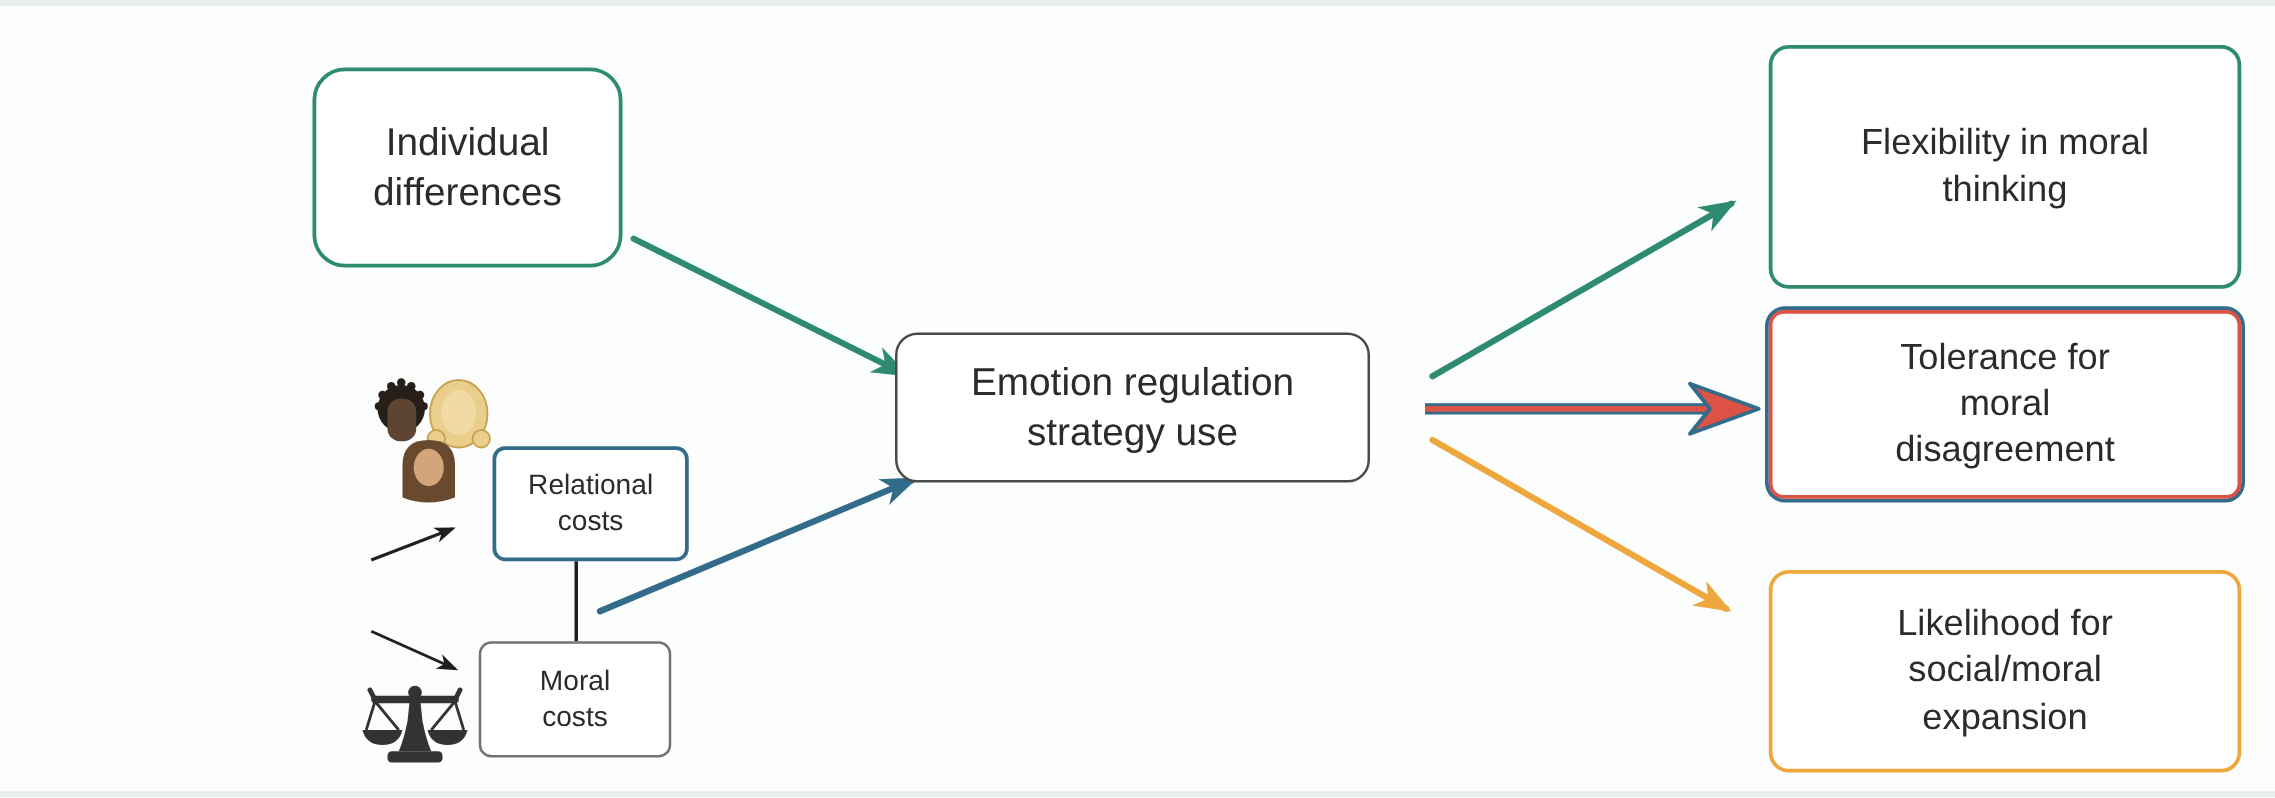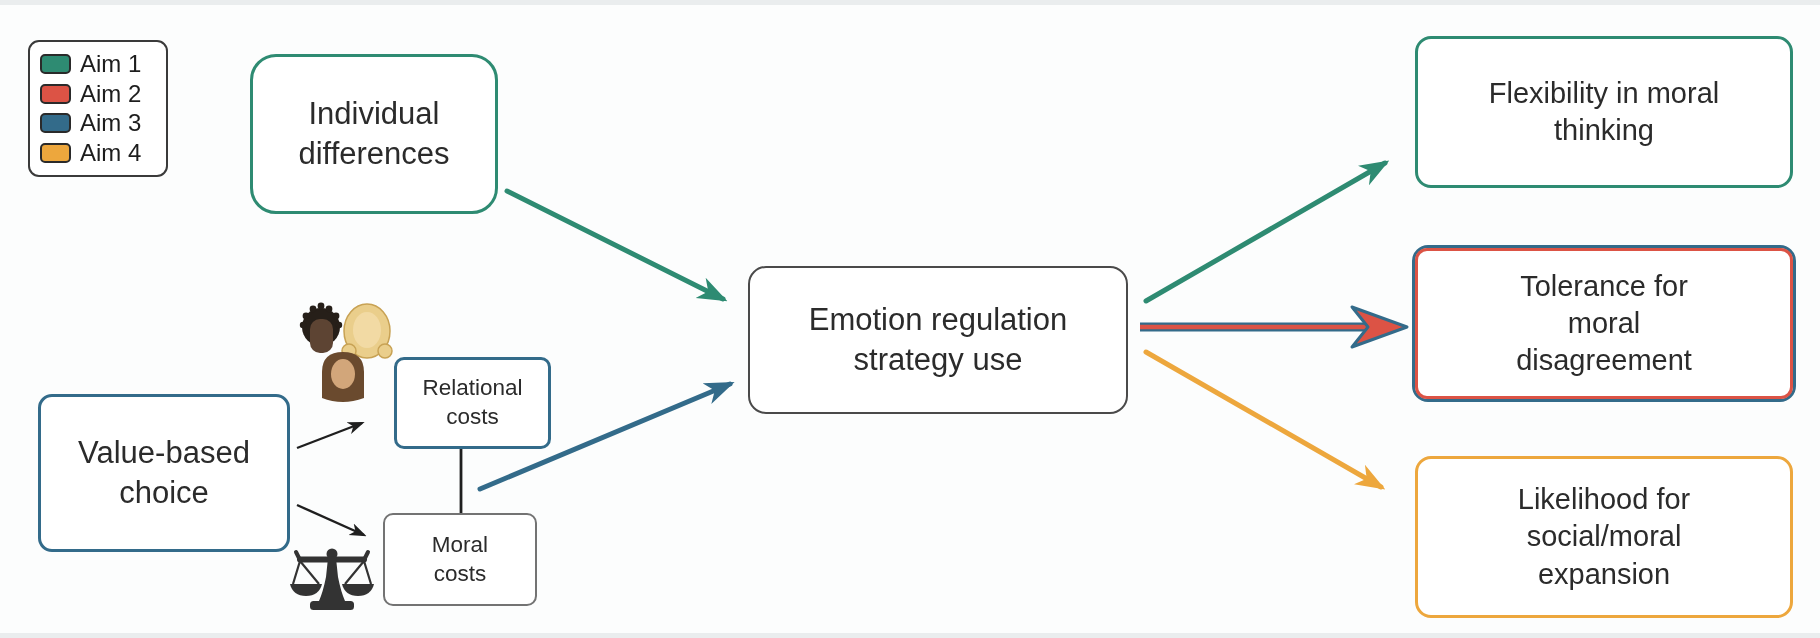--- a/index.html
+++ b/index.html
@@ -123,65 +123,43 @@
       <path d="M364,560 L368,552" stroke="#333333" stroke-width="4" stroke-linecap="round"></path>
       <path d="M328,558 L336,558 L338,577 Q341,592 345,601 L319,601 Q323,592 326,577 Z"></path>
       <rect x="310" y="601" width="44" height="9" rx="3.5"></rect>
       <path d="M300,561 L293,584 M300,561 L319,584" stroke="#333333" stroke-width="2.2" fill="none"></path>
       <path d="M290,584 L322,584 Q319,596 306,596 Q293,596 290,584 Z"></path>
       <path d="M364,561 L345,584 M364,561 L371,584" stroke="#333333" stroke-width="2.2" fill="none"></path>
       <path d="M342,584 L374,584 Q371,596 358,596 Q345,596 342,584 Z"></path>
     </g>
   </svg>
 
-  <div class="legend">
-    <div class="legend-row">
-      <span class="legend-swatch" style="background: rgb(46, 139, 114);"></span>
-      <span class="legend-label">Aim 1</span>
-    </div>
-    <div class="legend-row">
-      <span class="legend-swatch" style="background: rgb(220, 83, 69);"></span>
-      <span class="legend-label">Aim 2</span>
-    </div>
-    <div class="legend-row">
-      <span class="legend-swatch" style="background: rgb(51, 107, 138);"></span>
-      <span class="legend-label">Aim 3</span>
-    </div>
-    <div class="legend-row">
-      <span class="legend-swatch" style="background: rgb(237, 167, 61);"></span>
-      <span class="legend-label">Aim 4</span>
-    </div>
-  </div>
 
   <div class="node big" style="left: 250px; top: 54px; width: 248px; height: 160px; border-color: rgb(46, 139, 114); border-radius: 26px;">
     <div class="label">Individual
 differences</div>
   </div>
 
-  <div class="node big" style="left: 38px; top: 394px; width: 252px; height: 158px; border-radius: 14px; border-color: rgb(51, 107, 138);">
-    <div class="label">Value-based
-choice</div>
-  </div>
 
   <div class="node small" style="left: 394px; top: 357px; width: 157px; height: 92px; border-width: 3.5px; border-color: rgb(51, 107, 138);">
     <div class="label">Relational
 costs</div>
   </div>
 
   <div class="node small" style="left: 383px; top: 513px; width: 154px; height: 93px; border-width: 2px; border-color: rgb(115, 115, 115);">
     <div class="label">Moral
 costs</div>
   </div>
 
-  <div class="node big" style="left: 748px; top: 266px; width: 380px; height: 148px; border-width: 2.5px; border-color: rgb(74, 74, 74);">
+  <div class="node big" style="left: 716px; top: 266px; width: 380px; height: 120px; border-width: 2.5px; border-color: rgb(74, 74, 74);">
     <div class="label">Emotion regulation
 strategy use</div>
   </div>
 
-  <div class="node right" style="left: 1415px; top: 36px; width: 378px; height: 152px; border-color: rgb(46, 139, 114);">
+  <div class="node right" style="left: 1415px; top: 36px; width: 378px; height: 195px; border-color: rgb(46, 139, 114);">
     <div class="label">Flexibility in moral
 thinking</div>
   </div>
 
   <div class="node right" style="left: 1412px; top: 245px; width: 384px; height: 157px; border-color: rgb(51, 107, 138);">
     <div class="inner-border" style="border-color: rgb(220, 83, 69);"></div>
     <div class="label">Tolerance for
 moral
 disagreement</div>
   </div>

